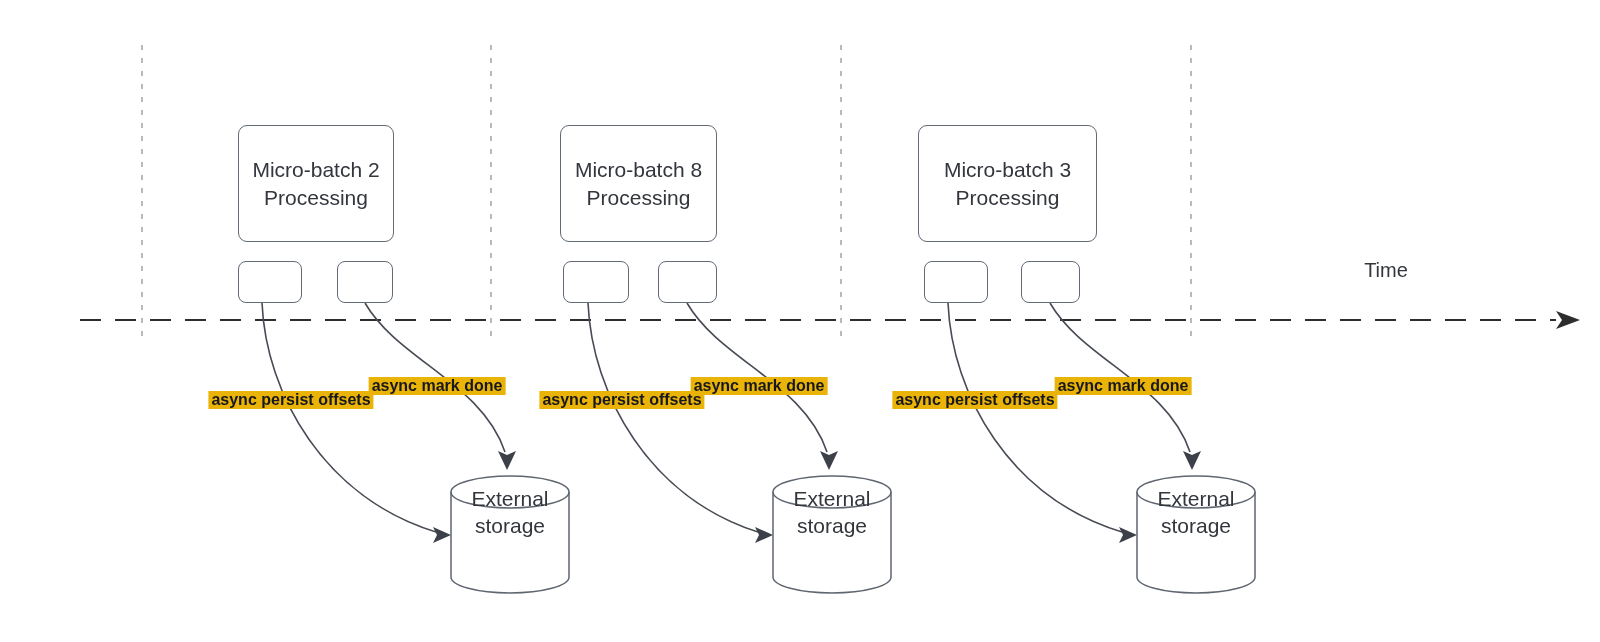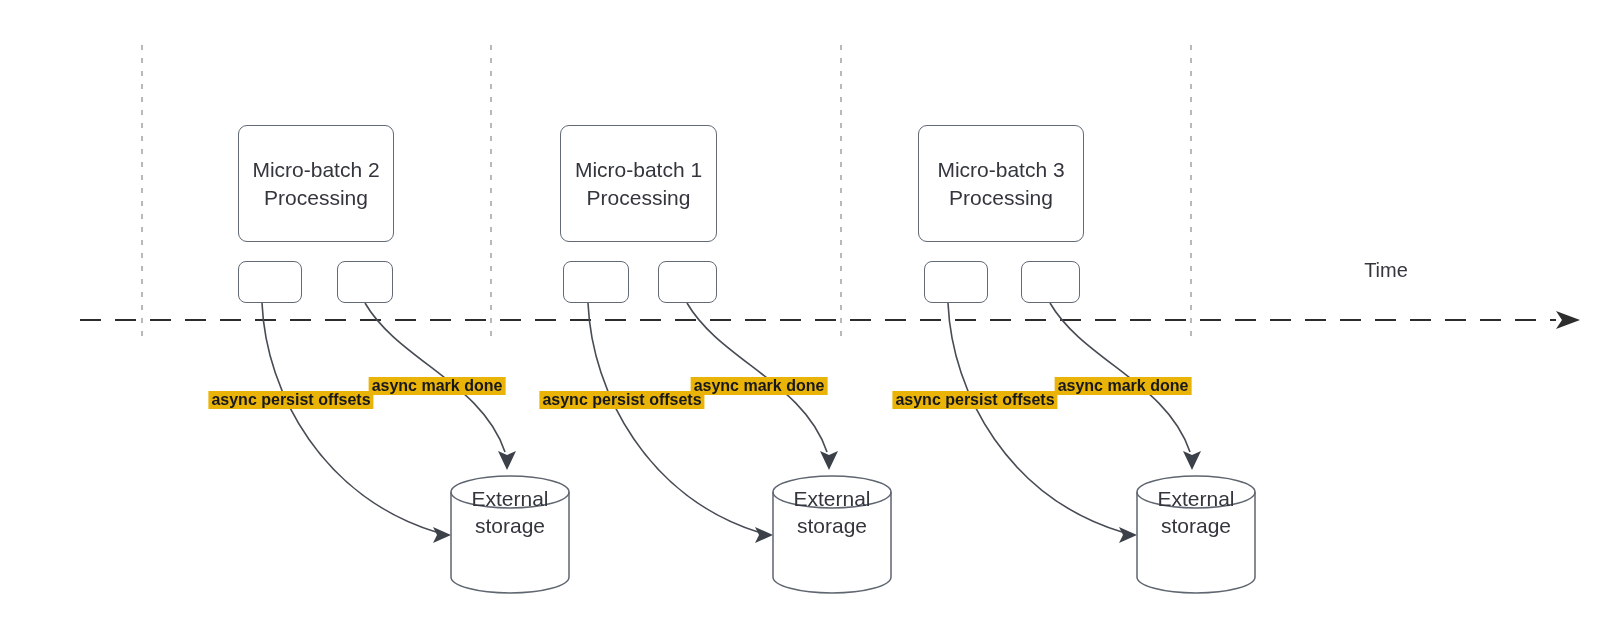--- a/index.html
+++ b/index.html
@@ -123,31 +123,31 @@
 Processing</div>
   </div>
   <div class="task-box" style="left:238px; width:64px;"></div>
   <div class="task-box" style="left:337px; width:56px;"></div>
   <div class="arrow-label persist-label" style="left:291px;">async persist offsets</div>
   <div class="arrow-label mark-label" style="left:437px;">async mark done</div>
   <div class="storage-label" style="left:450px;">External
 storage</div>
 
   <div class="process-box" style="left:560px; width:157px;">
-    <div class="process-label">Micro-batch 1
+    <div class="process-label">Micro-batch 8
 Processing</div>
   </div>
   <div class="task-box" style="left:563px; width:66px;"></div>
   <div class="task-box" style="left:658px; width:59px;"></div>
   <div class="arrow-label persist-label" style="left:622px;">async persist offsets</div>
   <div class="arrow-label mark-label" style="left:759px;">async mark done</div>
   <div class="storage-label" style="left:772px;">External
 storage</div>
 
-  <div class="process-box" style="left:918px; width:166px;">
+  <div class="process-box" style="left:918px; width:179px;">
     <div class="process-label">Micro-batch 3
 Processing</div>
   </div>
   <div class="task-box" style="left:924px; width:64px;"></div>
   <div class="task-box" style="left:1021px; width:59px;"></div>
   <div class="arrow-label persist-label" style="left:975px;">async persist offsets</div>
   <div class="arrow-label mark-label" style="left:1123px;">async mark done</div>
   <div class="storage-label" style="left:1136px;">External
 storage</div>
 

